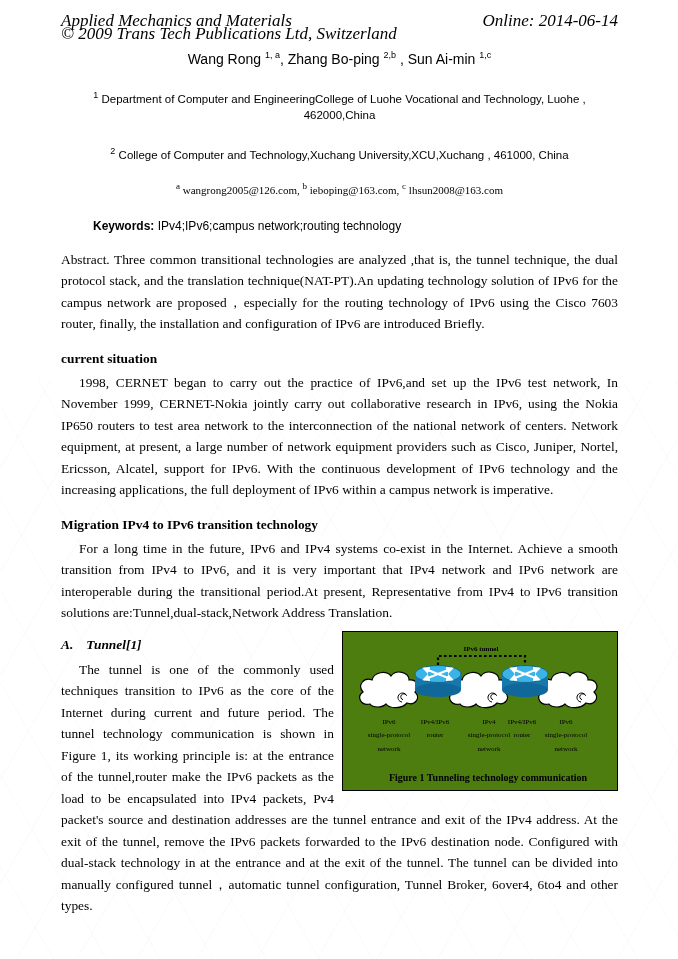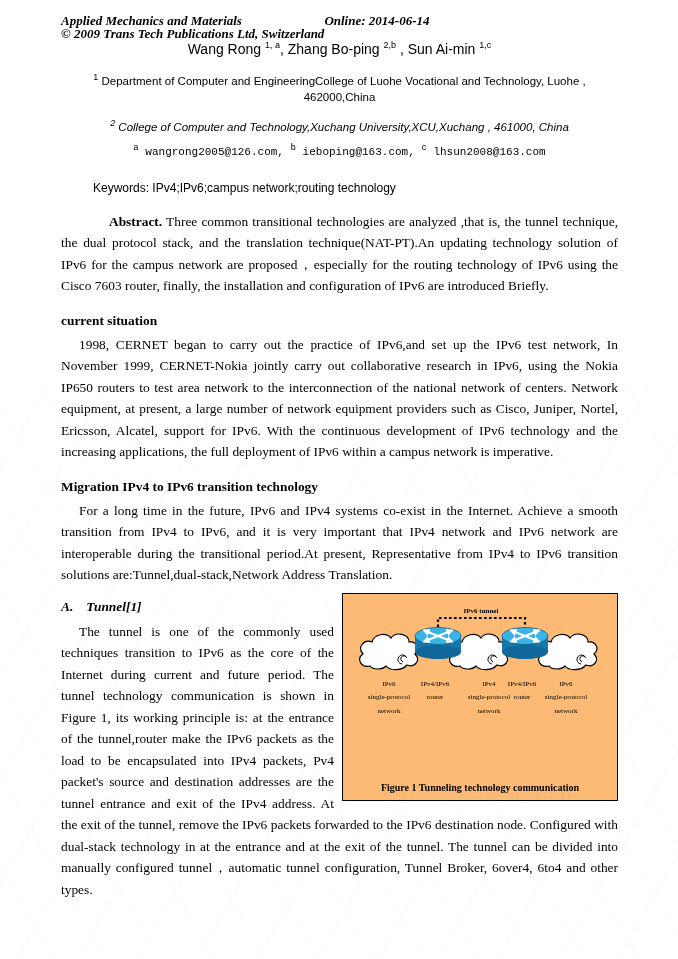--- a/index.html
+++ b/index.html
@@ -6,74 +6,74 @@
   body { width: 678px; height: 959px; overflow: hidden; color: #000; }
   .page {
     box-sizing: border-box;
     width: 678px; height: 959px;
     padding: 15px 60px 0 61px;
     position: relative;
     font-family: "Liberation Serif", serif;
     background: #ffffff;
   }
   
-  .header { display: flex; justify-content: flex-start; align-items: flex-start;
-            font-style: italic; font-size: 13px; line-height: 12.5px; font-weight: bold; }
+  .header { display: flex; justify-content: space-between; align-items: flex-start;
+            font-style: italic; font-size: 17px; line-height: 12.5px; }
   .header-left div { white-space: nowrap; }
   .header-right { white-space: nowrap; }
 
   
   .title { text-align: center; font-family: "Liberation Sans", sans-serif;
            font-weight: bold; font-size: 15px; margin-top: 24px; }
   .authors { text-align: center; font-family: "Liberation Sans", sans-serif;
-             font-size: 14px; }
+             font-size: 14px; margin-top: 10px; }
   .authors sup, .affil sup, .emails sup { font-size: 9px; }
   .affil { text-align: center; font-family: "Liberation Sans", sans-serif;
-           font-size: 11.5px; line-height: 17px; margin-top: 12px; }
-  .affil.second { margin-top: 9px; font-style: italic; }
-  .emails { text-align: center; font-family: Liberation Mono, monospace;
-            font-size: 11px; margin-top: 7px; }
+           font-size: 11.5px; line-height: 17px; margin-top: 20px; }
+  .affil.second { margin-top: 19px; }
+  .emails { text-align: center; font-family: Liberation Serif, serif;
+            font-size: 11px; margin-top: 17px; }
 
   
   .keywords { font-family: "Liberation Sans", sans-serif; font-size: 12px; margin-top: 23px; }
-  .keywords .kw-label { font-weight: normal; padding-left: 32px; }
+  .keywords .kw-label { font-weight: bold; padding-left: 32px; }
   .abstract { font-size: 13.4px; line-height: 21.5px; text-align: justify; margin-top: 16px; }
-  .abstract .abs-label { font-weight: bold; margin-left: 48px; }
+  .abstract .abs-label { font-weight: normal; }
 
   h2.section-heading { font-size: 13.4px; font-weight: bold; margin: 16px 0 0 0; }
   p.body-par { font-size: 13.4px; line-height: 21.5px; text-align: justify;
                margin: 5px 0 0 0; text-indent: 18px; }
 
   
   .tunnel-section { margin-top: 13px; }
   .subhead { font-style: italic; font-size: 13.4px; margin: 0; }
   .subhead .sub-label { margin-right: 13px; }
   .tunnel-section p.body-par { margin-top: 6px; }
 
   .figure-box {
     float: right;
-    width: 276px; height: 208px;
+    width: 276px; height: 160px;
     border: 1.5px solid #000;
     box-sizing: border-box;
     margin: -6px 0 10px 8px;
     position: relative;
-    background: #fdba74;
+    background: #4d7c0f;
   }
   .fig-svg { display: block; margin: 2px auto 0 auto; }
   .svg-tunnel-label { font-family: "Liberation Serif", serif; font-weight: bold; font-size: 7px; }
   .fig-labels { position: absolute; top: 84px; left: 0; width: 100%; height: 52px; }
   .fig-col { position: absolute; width: 64px; text-align: center;
              font-family: "Liberation Serif", serif; font-weight: normal;
              font-size: 7px; line-height: 13.5px; }
   .fig-col-0 { left: 14px; }
   .fig-col-1 { left: 60px; }
   .fig-col-2 { left: 114px; }
   .fig-col-3 { left: 147px; }
   .fig-col-4 { left: 191px; }
-  .fig-caption { position: absolute; bottom: 7px; left: 0; width: 100%;
+  .fig-caption { position: absolute; bottom: 7px; left: 8px; width: 100%;
                  text-align: center; font-family: "Liberation Serif", serif;
                  font-weight: bold; font-size: 10px; }
 
   
   .watermark { position: absolute; left: 0; top: 380px; width: 678px; height: 579px;
                pointer-events: none;
                background: repeating-linear-gradient(60deg,
                    rgba(205,150,160,0.05) 0 1px, transparent 1px 46px),
                  repeating-linear-gradient(-60deg,
                    rgba(160,160,205,0.05) 0 1px, transparent 1px 52px); }

